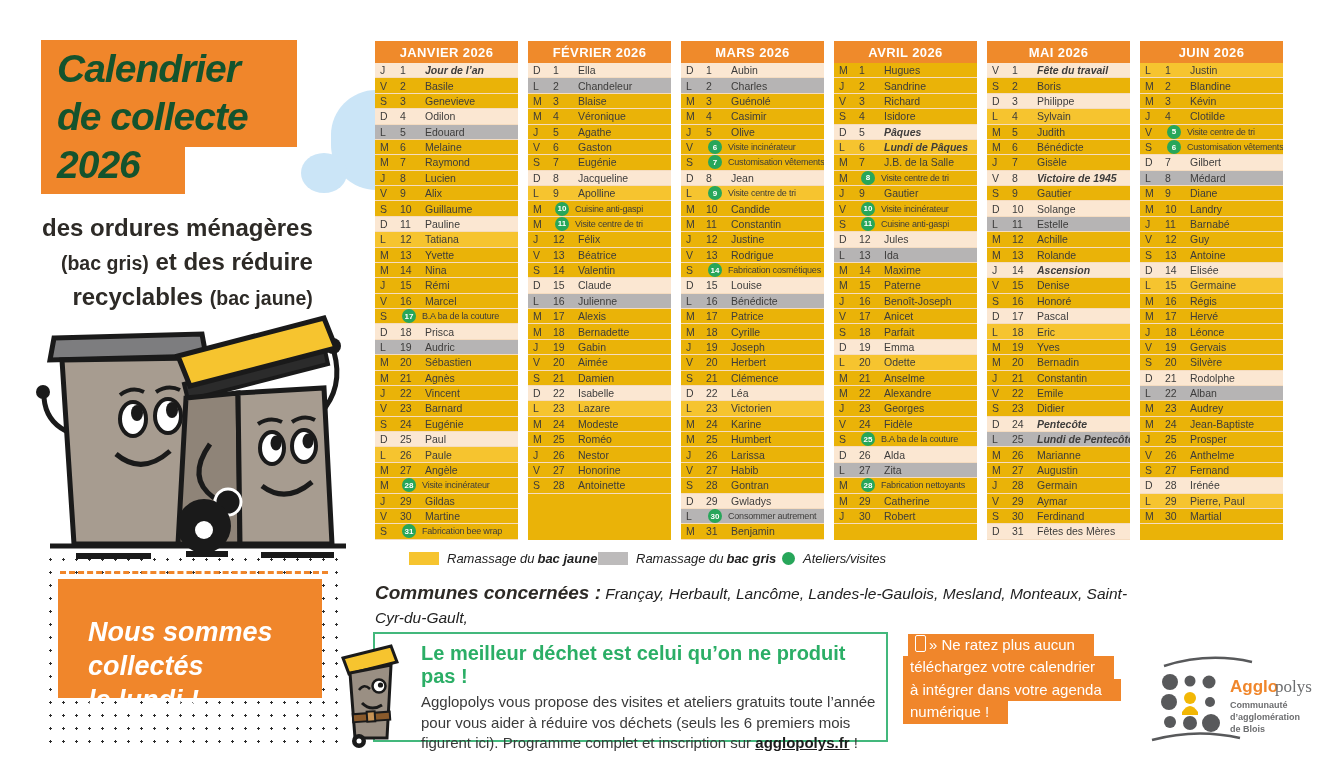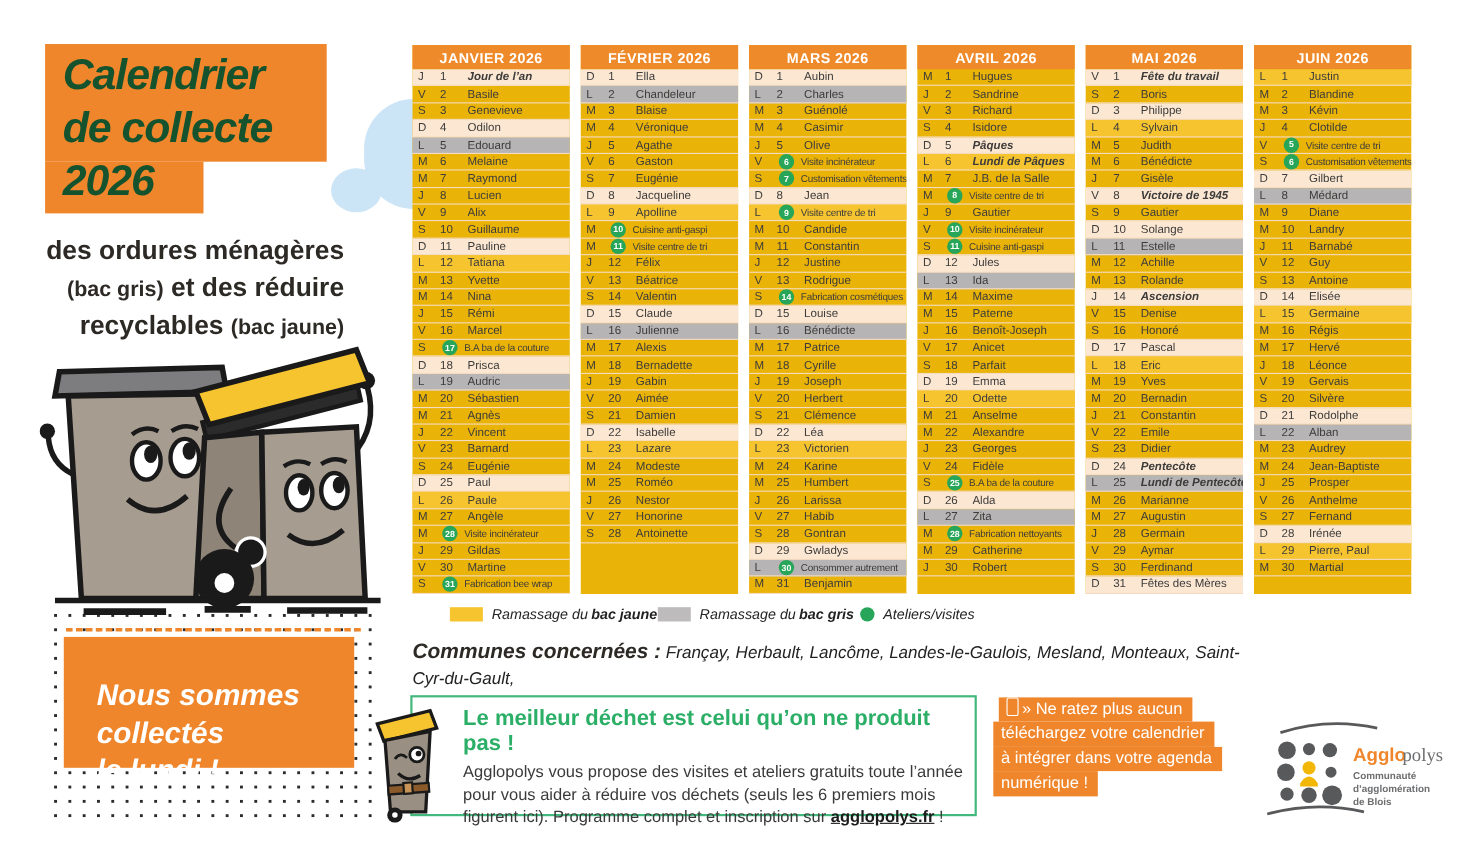--- a/index.html
+++ b/index.html
@@ -69,21 +69,21 @@
   
   #green-box{left:373px;top:632px;width:515px;height:110px;border:2px solid #43b87c;z-index:2;
     box-sizing:border-box;padding:8px 10px 0 46px;background:#fff;}
   #green-box .gt{color:#2bae66;font-weight:bold;font-size:20px;margin-bottom:4px;}
   #green-box .gb{font-size:15px;color:#3a3a3a;line-height:20.5px;}
   .lnk{font-weight:bold;text-decoration:underline;color:#1c1c1c;}
   #bin-char{left:341px;top:640px;width:62px;height:108px;z-index:3;}
 
   
   #reminder{left:903px;top:634px;z-index:2;color:#fff;font-size:15px;}
-  #reminder .ln{display:table;background:#f0862b;line-height:22.4px;padding:0 9px 0 7px;}
+  #reminder .ln{display:table;background:#f0862b;line-height:22.4px;padding:0 19px 0 7px;}
   #reminder .ln1{margin-left:5px;}
   #reminder .lnk{color:#fff;}
   .phone{display:inline-block;width:9px;height:15px;border:1.8px solid #fff;border-radius:2px;
     vertical-align:-2px;margin-right:3px;}
 
   
   #logo{left:1148px;top:650px;width:172px;height:100px;z-index:2;}
 </style>
 </head>
 <body>

